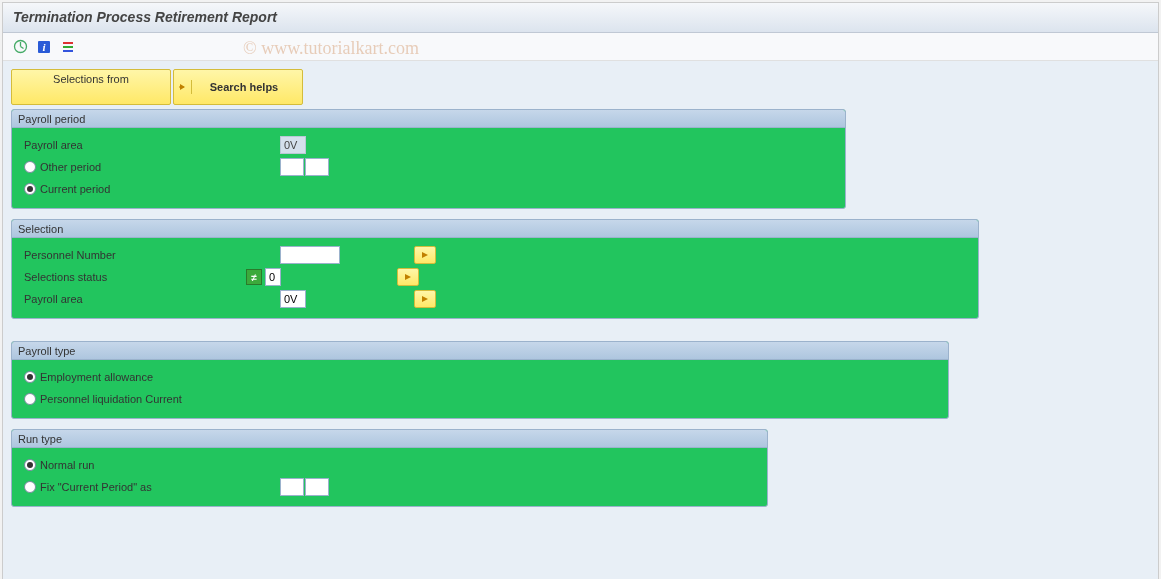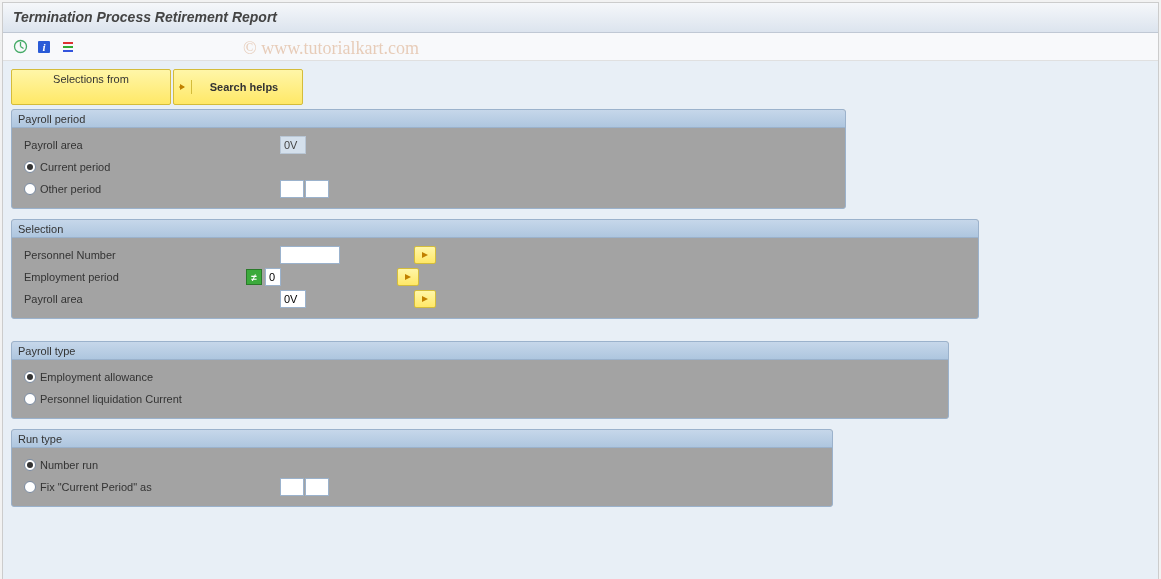--- a/index.html
+++ b/index.html
@@ -75,21 +75,21 @@
   .hl-btn .arrow-box {
     width: 18px; height: 14px;
     display:inline-flex; align-items:center; justify-content:center;
     border-right: 1px solid #d4bc3b;
     margin-right: 4px;
   }
   .group-box {
     border: 1px solid #9bb2cc;
     border-radius: 3px;
     margin-bottom: 10px;
-    background: #a3a3a3;
+    background: #22c55e;
     overflow: hidden;
   }
   .group-header {
     background: linear-gradient(to bottom, #c6d7ea, #aec6df);
     border-bottom: 1px solid #9bb2cc;
     padding: 2px 6px;
     font-size: 11px;
     color: #333;
     height: 18px;
     line-height: 14px;
@@ -214,32 +214,32 @@
       <div class="group-body">
         <div class="form-row">
           <div class="label-col">
             <span>Payroll area</span>
           </div>
           <div style="width:30px;"></div>
           <span class="ro-input med">0V</span>
         </div>
         <div class="form-row">
           <div class="label-col indent">
+            <span class="radio"></span>
+            <span>Other period</span>
+          </div>
+          <div style="width:30px;"></div>
+          <input class="txt-input tiny" style="">
+          <input class="txt-input tiny" style="margin-left: -3px;">
+        </div>
+        <div class="form-row">
+          <div class="label-col indent">
             <span class="radio selected"></span>
             <span>Current period</span>
           </div>
-        </div>
-        <div class="form-row">
-          <div class="label-col indent">
-            <span class="radio"></span>
-            <span>Other period</span>
-          </div>
-          <div style="width:30px;"></div>
-          <input class="txt-input tiny" style="">
-          <input class="txt-input tiny" style="margin-left: -3px;">
         </div>
       </div>
     </div>
 
     <div class="group-box" style="width:968px;">
       <div class="group-header">Selection</div>
       <div class="group-body">
         <div class="form-row">
           <div class="label-col">
               <span>Personnel Number</span>
@@ -247,21 +247,21 @@
           <div style="width:30px;"></div>
           <input class="txt-input small" value="" style="">
           <span class="arrow-btn">
             <svg width="10" height="10" viewBox="0 0 10 10">
                 <path d="M2 2 L8 5 L2 8 Z" fill="#c08000"></path>
               </svg>
           </span>
         </div>
         <div class="form-row">
           <div class="label-col">
-              <span>Employment period</span>
+              <span>Selections status</span>
             </div>
           <span class="status-ind">≠</span>
           <input class="txt-input" style="width: 16px; margin-left: -1px;" value="0">
           <span class="arrow-btn" style="margin-left:112px;">
             <svg width="10" height="10" viewBox="0 0 10 10">
                 <path d="M2 2 L8 5 L2 8 Z" fill="#c08000"></path>
               </svg>
           </span>
         </div>
         <div class="form-row">
@@ -292,27 +292,27 @@
         </div>
         <div class="form-row">
           <div class="label-col">
             <span class="radio"></span>
             <span>Personnel liquidation Current</span>
           </div>
         </div>
       </div>
     </div>
 
-    <div class="group-box" style="width:822px;">
+    <div class="group-box" style="width:757px;">
       <div class="group-header">Run type</div>
       <div class="group-body">
         <div class="form-row">
           <div class="label-col">
             <span class="radio selected"></span>
-            <span>Number run</span>
+            <span>Normal run</span>
           </div>
         </div>
         <div class="form-row">
           <div class="label-col">
             <span class="radio"></span>
             <span>Fix "Current Period" as</span>
           </div>
           <div style="width:30px;"></div>
           <input class="txt-input tiny" style="">
           <input class="txt-input tiny" style="margin-left: -3px;">

